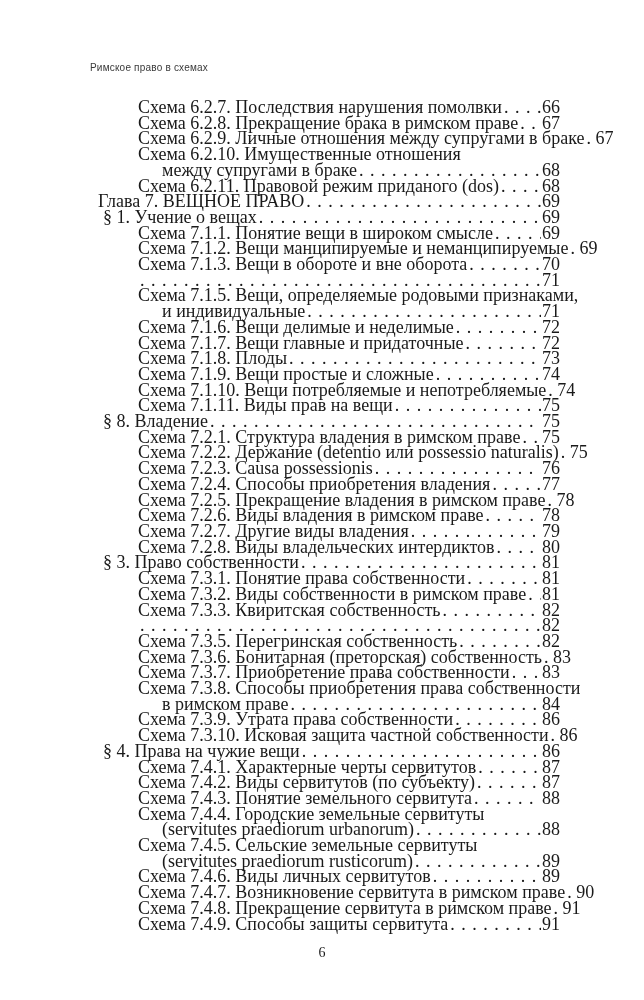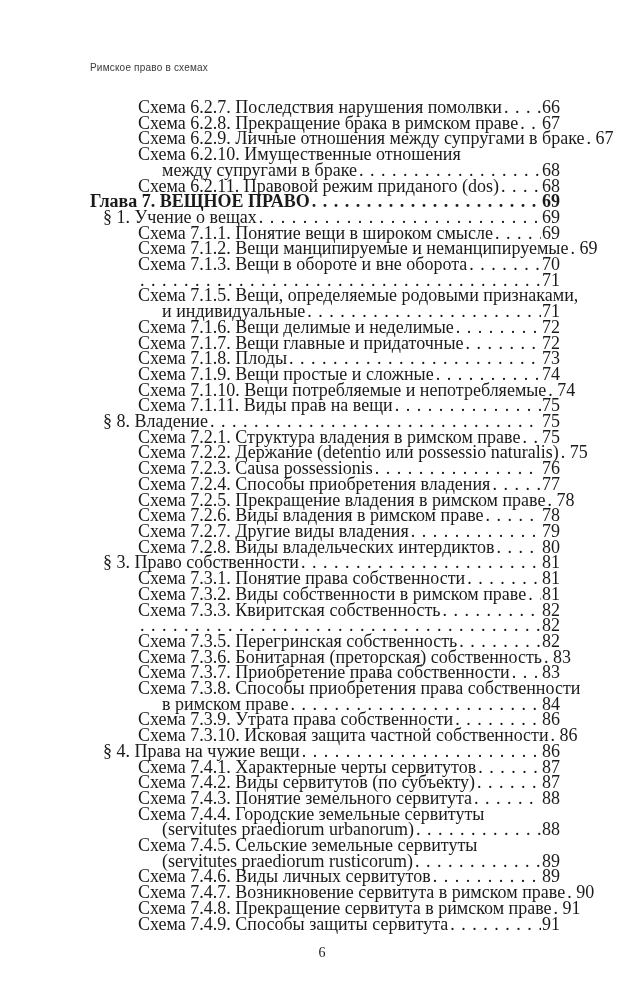--- a/index.html
+++ b/index.html
@@ -27,21 +27,21 @@
     margin-top: 27px;
     width: 470px;
   }
   .toc-row {
     display: flex;
     align-items: baseline;
     font-size: 18px;
     line-height: 15.7px;
     white-space: nowrap;
   }
-  .toc-row.chapter { font-weight: bold; padding-left: 0; }
+  .toc-row.chapter { font-weight: normal; padding-left: 0; margin-left: 8px; }
   .toc-row.section { padding-left: 13px; }
   .toc-row.schema { padding-left: 48px; }
   .toc-row.continuation { padding-left: 72px; }
   .toc-text { flex: 0 0 auto; }
   .leader {
     flex: 1 1 auto;
     overflow: hidden;
     white-space: nowrap;
     margin: 0 1px 0 2px;
     min-width: 8px;

